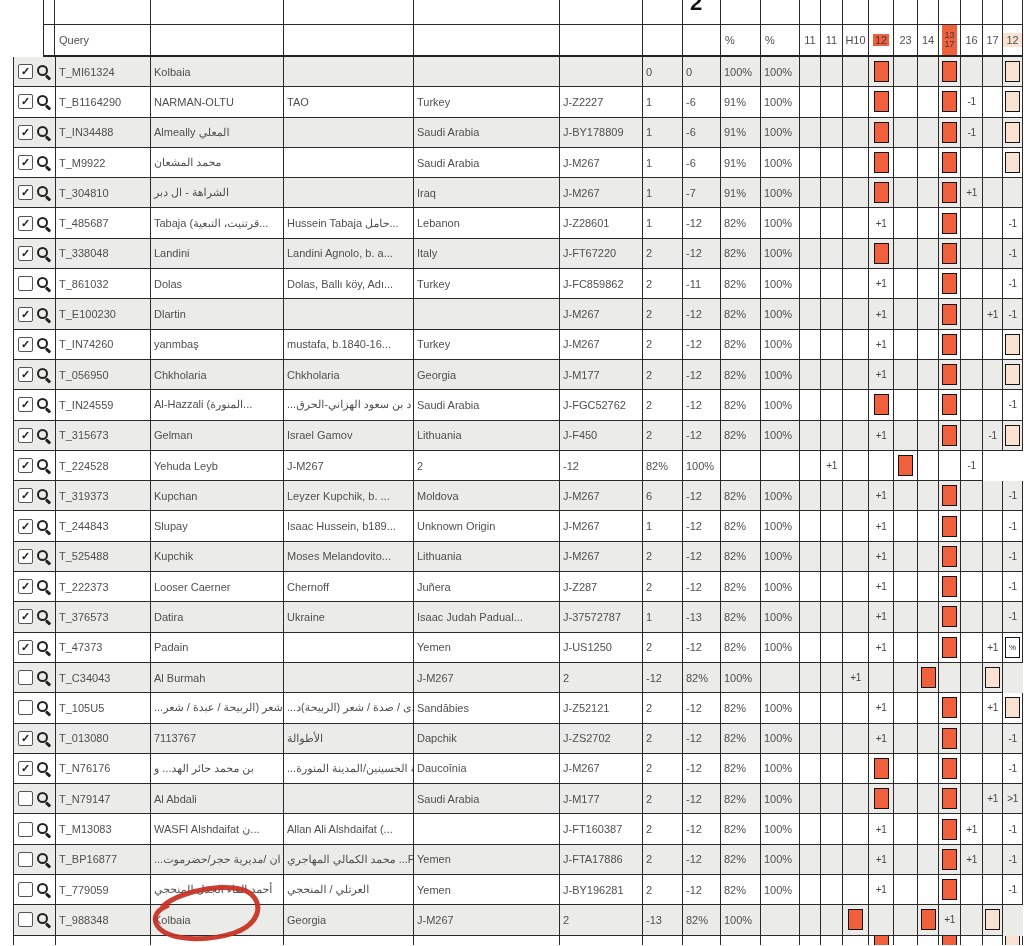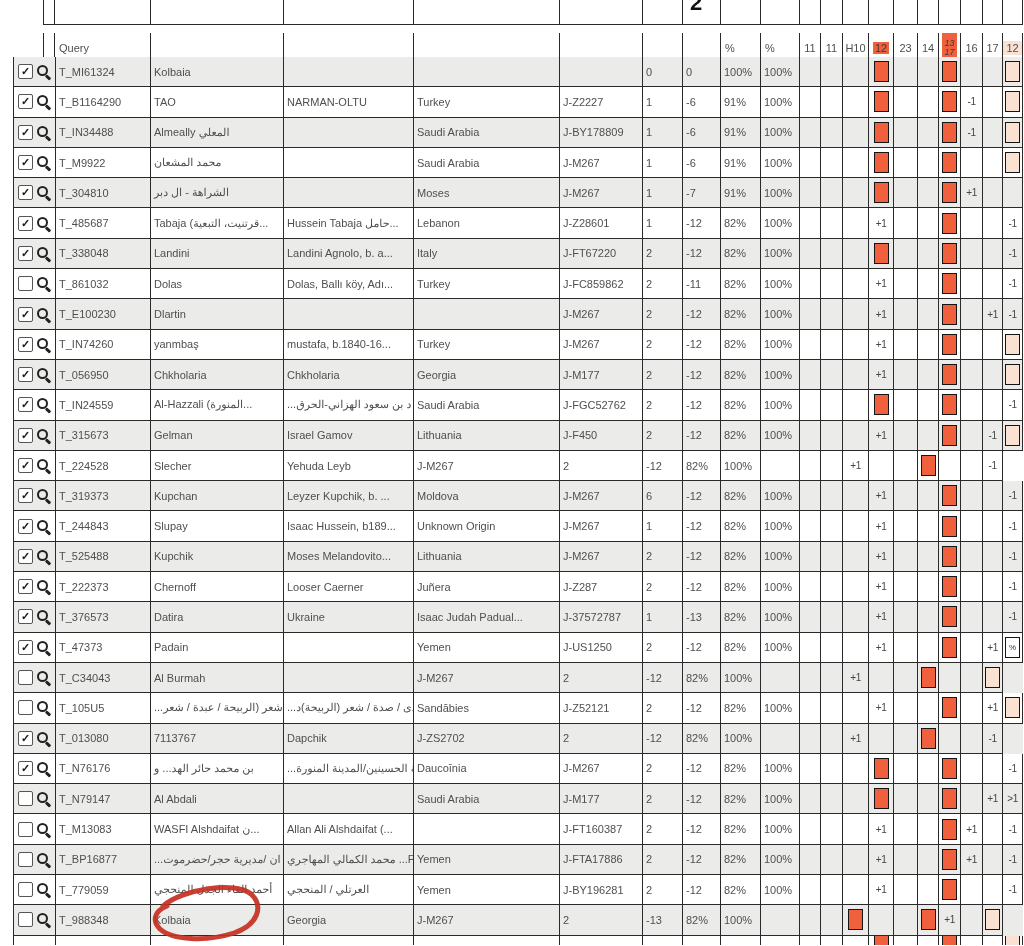--- a/index.html
+++ b/index.html
@@ -3,21 +3,21 @@
 <meta charset="utf-8">
 <style>
   html,body{margin:0;padding:0;background:#fff;width:1024px;height:946px;overflow:hidden;
     font-family:"Liberation Sans",sans-serif;}
   #stage{position:relative;width:1024px;height:946px;background:#fff;}
   .grid{display:grid;position:absolute;box-sizing:border-box;border-left:1.5px solid #2a2a2a;}
   #row0{left:43px;top:0;width:980px;height:25px;
     grid-template-columns:11px 96px 133px 130px 146px 83px 40px 38px 40px 39px 21px 22px 26px 25px 24px 21px 22px 22px 20px 20px;
     overflow:hidden;}
   #header-row{left:43px;top:25px;width:980px;height:32px;
-    grid-template-columns:11px 96px 133px 130px 146px 83px 40px 38px 40px 39px 21px 22px 26px 25px 24px 21px 22px 22px 20px 20px;margin-top:8px;}
+    grid-template-columns:11px 96px 133px 130px 146px 83px 40px 38px 40px 39px 21px 22px 26px 25px 24px 21px 22px 22px 20px 20px;}
   #data-rows{position:absolute;left:13px;top:57px;width:1010px;}
   .r{display:grid;box-sizing:border-box;border-left:1.5px solid #2a2a2a;height:30.3px;background:#fff;
     grid-template-columns:42px 95px 133px 130px 146px 83px 40px 38px 40px 39px 21px 22px 26px 25px 24px 21px 22px 22px 20px 20px;}
   .r.odd{background:#ebebe9;}
   .r.partial{height:9px;overflow:hidden;}
   .r.partial .c{border-bottom:none;}
   .c{box-sizing:border-box;border-right:1.5px solid #2a2a2a;border-bottom:1.5px solid #2a2a2a;
     display:flex;align-items:center;overflow:hidden;white-space:nowrap;}
   #row0 .c{border-bottom:1.5px solid #2a2a2a;}
   #header-row .c{border-bottom:2px solid #222;font-size:11px;color:#4f4f4f;}
@@ -34,21 +34,21 @@
   .mag::before{content:"";position:absolute;left:1px;top:1px;width:7px;height:7px;
     border:2px solid #222;border-radius:50%;}
   .mag::after{content:"";position:absolute;left:10px;top:10px;width:6px;height:2.6px;
     background:#222;transform:rotate(42deg);transform-origin:left center;border-radius:1px;}
   .mbox{width:15px;height:21px;box-sizing:border-box;border:1.7px solid #151515;
     display:flex;align-items:center;justify-content:center;}
   .ob{background:var(--orange);}
   .pb{background:var(--peach);}
   .wb{background:#fff;font-size:8px;color:#333;}
   .hl-orange{background:var(--orange);color:#3a3a3a;padding:0 2px;display:inline-block;}
-  .hl-two{font-size:9px;line-height:1.05;text-align:right;padding:15px 2px;font-style:italic;}
+  .hl-two{font-size:9px;line-height:1.05;text-align:right;padding:15px 2px;}
   .hl-peach{background:var(--peach);color:#4f4f4f;padding:1px 3px;display:inline-block;}
   #top-glyph{position:absolute;left:646px;top:-10px;font-size:22px;font-weight:bold;color:#111;}
   #pen-svg{position:absolute;left:0;top:0;pointer-events:none;}
 </style>
 </head>
 <body>
 
 <div id="stage">
 
   <div class="grid" id="row0">
@@ -135,22 +135,22 @@
         <div class="c m">
           <span class="mbox pb"></span>
         </div>
       </div>
       <div class="r">
         <div class="c sel">
           <span class="cb">✓</span>
           <span class="mag"></span>
         </div>
         <div class="c t">T_B1164290</div>
+        <div class="c t">NARMAN-OLTU</div>
         <div class="c t">TAO</div>
-        <div class="c t">NARMAN-OLTU</div>
         <div class="c t">Turkey</div>
         <div class="c t">J-Z2227</div>
         <div class="c t">1</div>
         <div class="c t">-6</div>
         <div class="c t">91%</div>
         <div class="c t">100%</div>
         <div class="c m"></div>
         <div class="c m"></div>
         <div class="c m"></div>
         <div class="c m">
@@ -230,21 +230,21 @@
         </div>
       </div>
       <div class="r odd">
         <div class="c sel">
           <span class="cb">✓</span>
           <span class="mag"></span>
         </div>
         <div class="c t">T_304810</div>
         <div class="c t">الشراهة - ال دبر</div>
         <div class="c t"></div>
-        <div class="c t">Moses</div>
+        <div class="c t">Iraq</div>
         <div class="c t">J-M267</div>
         <div class="c t">1</div>
         <div class="c t">-7</div>
         <div class="c t">91%</div>
         <div class="c t">100%</div>
         <div class="c m"></div>
         <div class="c m"></div>
         <div class="c m"></div>
         <div class="c m">
           <span class="mbox ob"></span>
@@ -483,21 +483,20 @@
         <div class="c m">
           <span class="mbox pb"></span>
         </div>
       </div>
       <div class="r">
         <div class="c sel">
           <span class="cb">✓</span>
           <span class="mag"></span>
         </div>
         <div class="c t">T_224528</div>
-        <div class="c t">Slecher</div>
         <div class="c t">Yehuda Leyb</div>
         <div class="c t">J-M267</div>
         <div class="c t">2</div>
         <div class="c t">-12</div>
         <div class="c t">82%</div>
         <div class="c t">100%</div>
         <div class="c m"></div>
         <div class="c m"></div>
         <div class="c m"></div>
         <div class="c m mt">+1</div>
@@ -590,22 +589,22 @@
         <div class="c m"></div>
         <div class="c m"></div>
         <div class="c m mt">-1</div>
       </div>
       <div class="r">
         <div class="c sel">
           <span class="cb">✓</span>
           <span class="mag"></span>
         </div>
         <div class="c t">T_222373</div>
+        <div class="c t">Looser Caerner</div>
         <div class="c t">Chernoff</div>
-        <div class="c t">Looser Caerner</div>
         <div class="c t">Juñera</div>
         <div class="c t">J-Z287</div>
         <div class="c t">2</div>
         <div class="c t">-12</div>
         <div class="c t">82%</div>
         <div class="c t">100%</div>
         <div class="c m"></div>
         <div class="c m"></div>
         <div class="c m"></div>
         <div class="c m mt">+1</div>
@@ -731,20 +730,21 @@
           <span class="mbox pb"></span>
         </div>
       </div>
       <div class="r odd">
         <div class="c sel">
           <span class="cb">✓</span>
           <span class="mag"></span>
         </div>
         <div class="c t">T_013080</div>
         <div class="c t">7113767</div>
+        <div class="c t">الأطوالة</div>
         <div class="c t">Dapchik</div>
         <div class="c t">J-ZS2702</div>
         <div class="c t">2</div>
         <div class="c t">-12</div>
         <div class="c t">82%</div>
         <div class="c t">100%</div>
         <div class="c m"></div>
         <div class="c m"></div>
         <div class="c m"></div>
         <div class="c m mt">+1</div>

